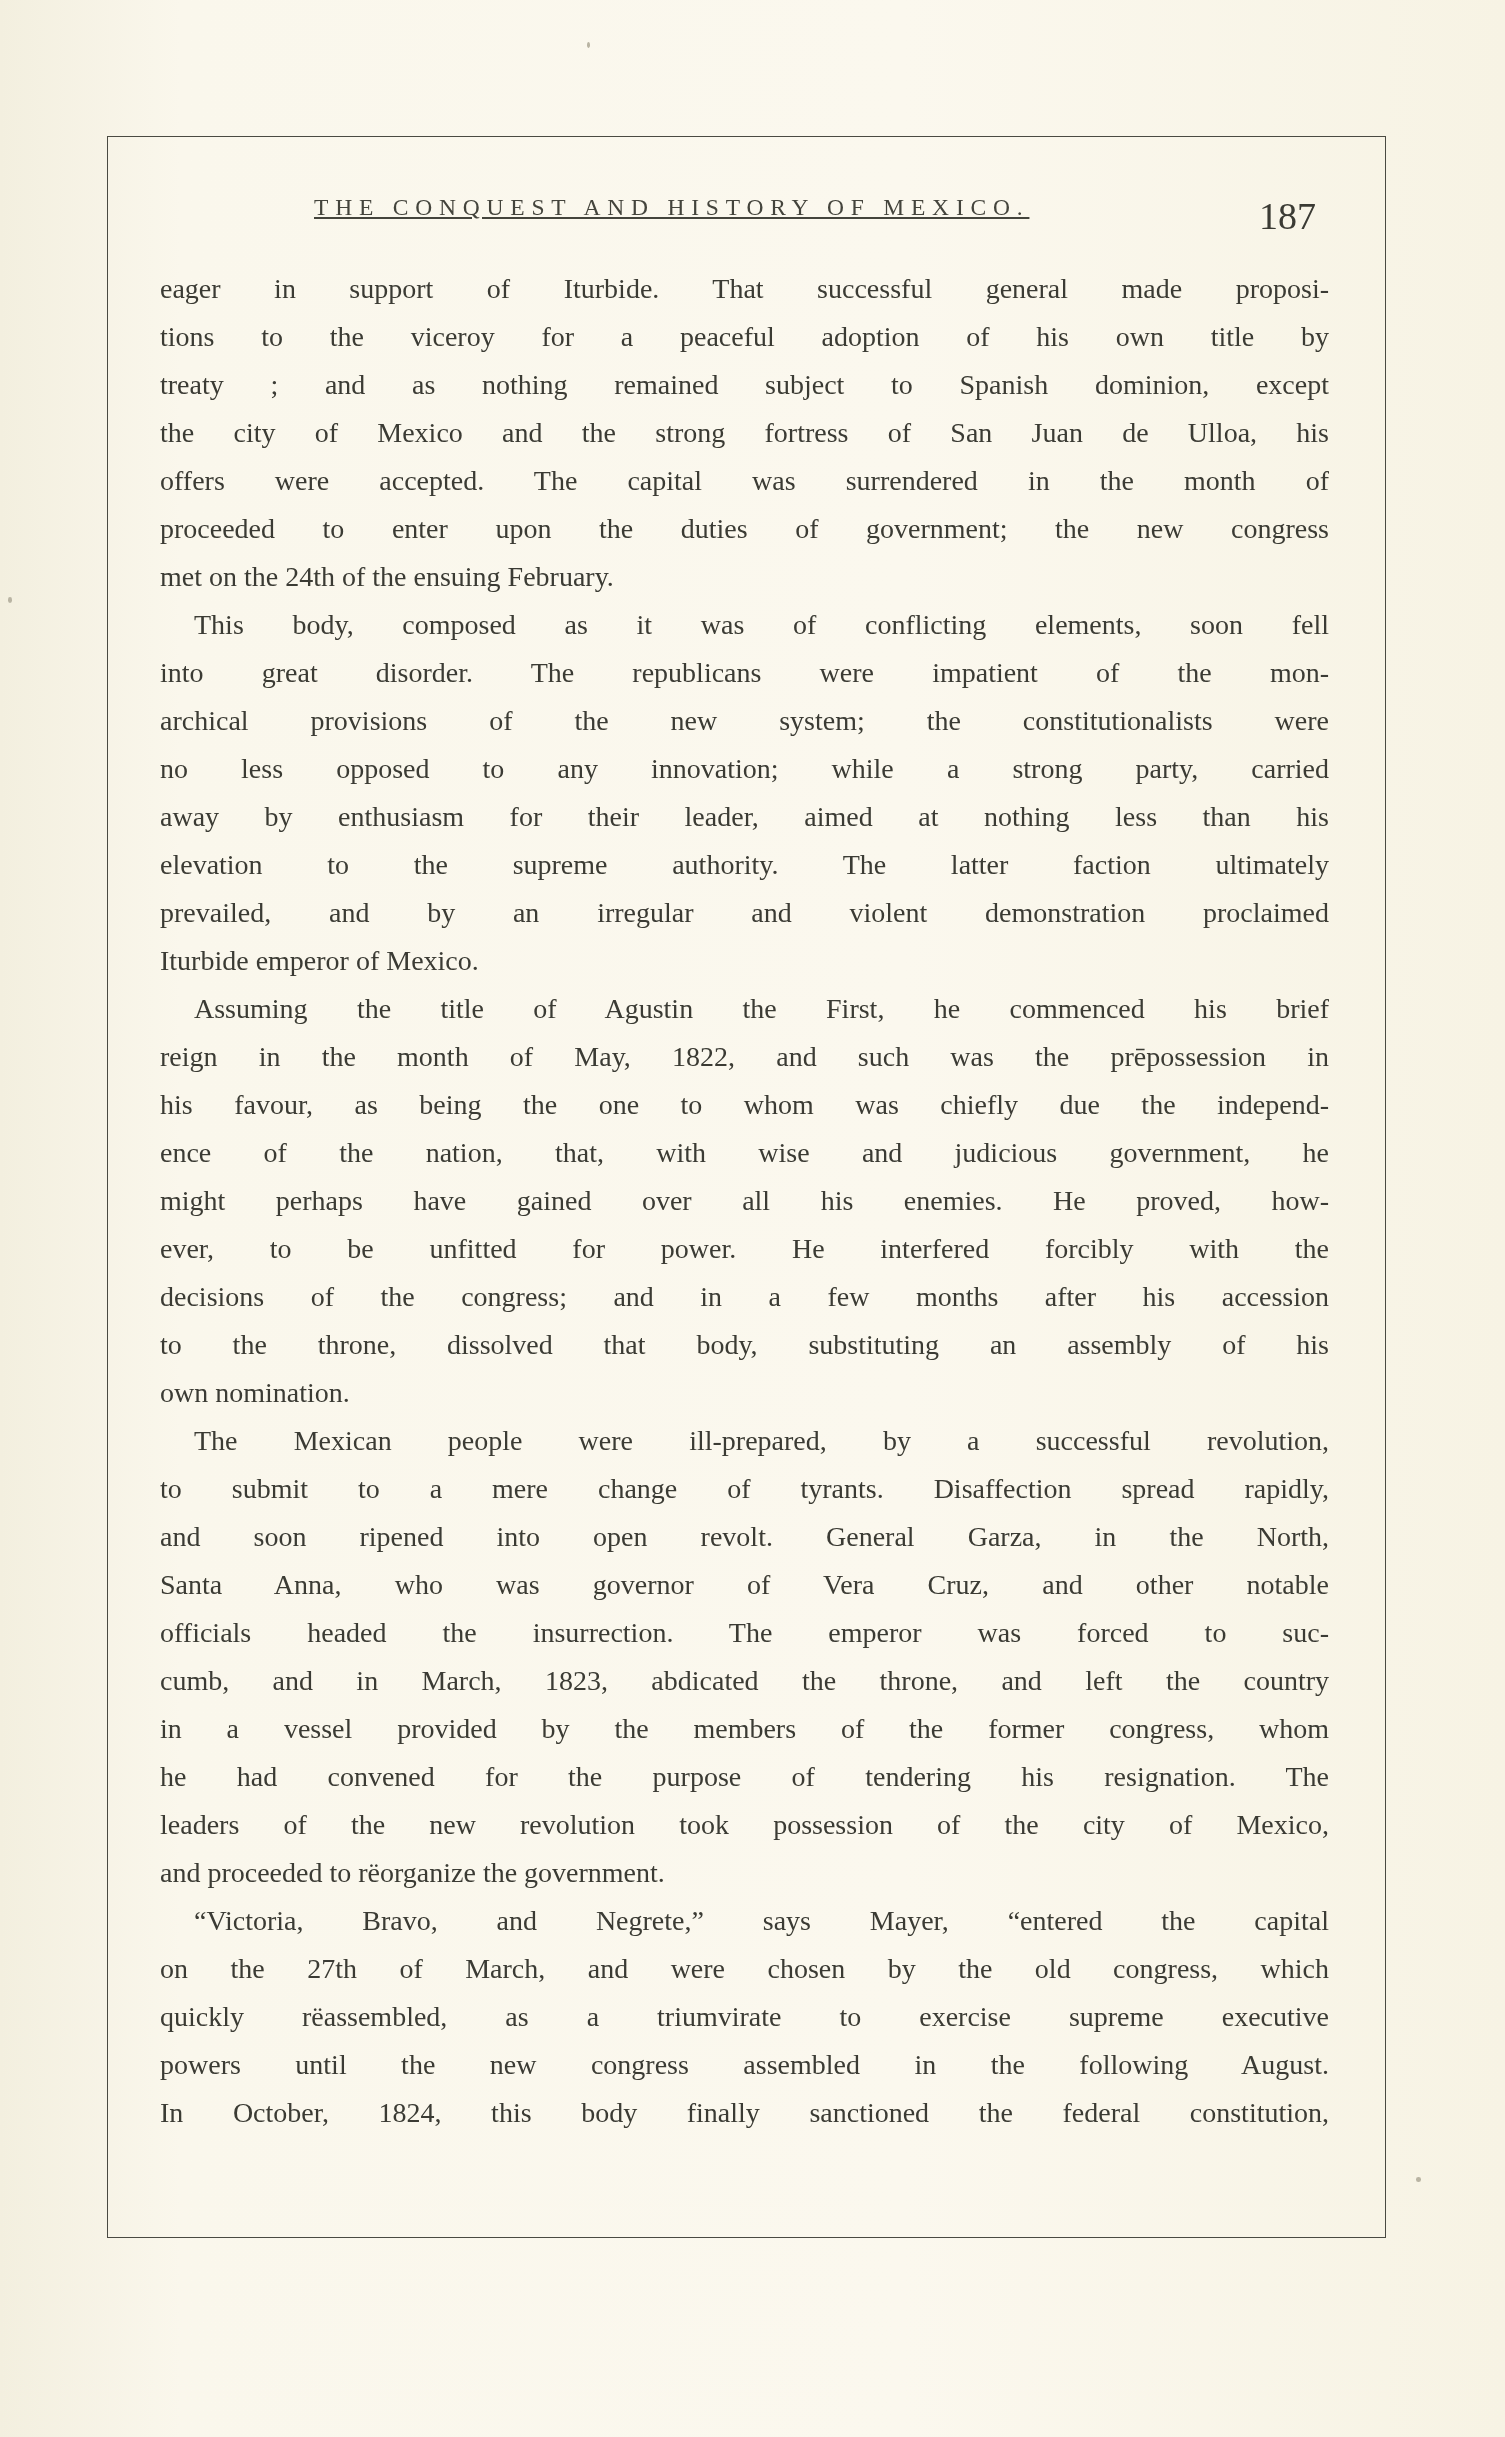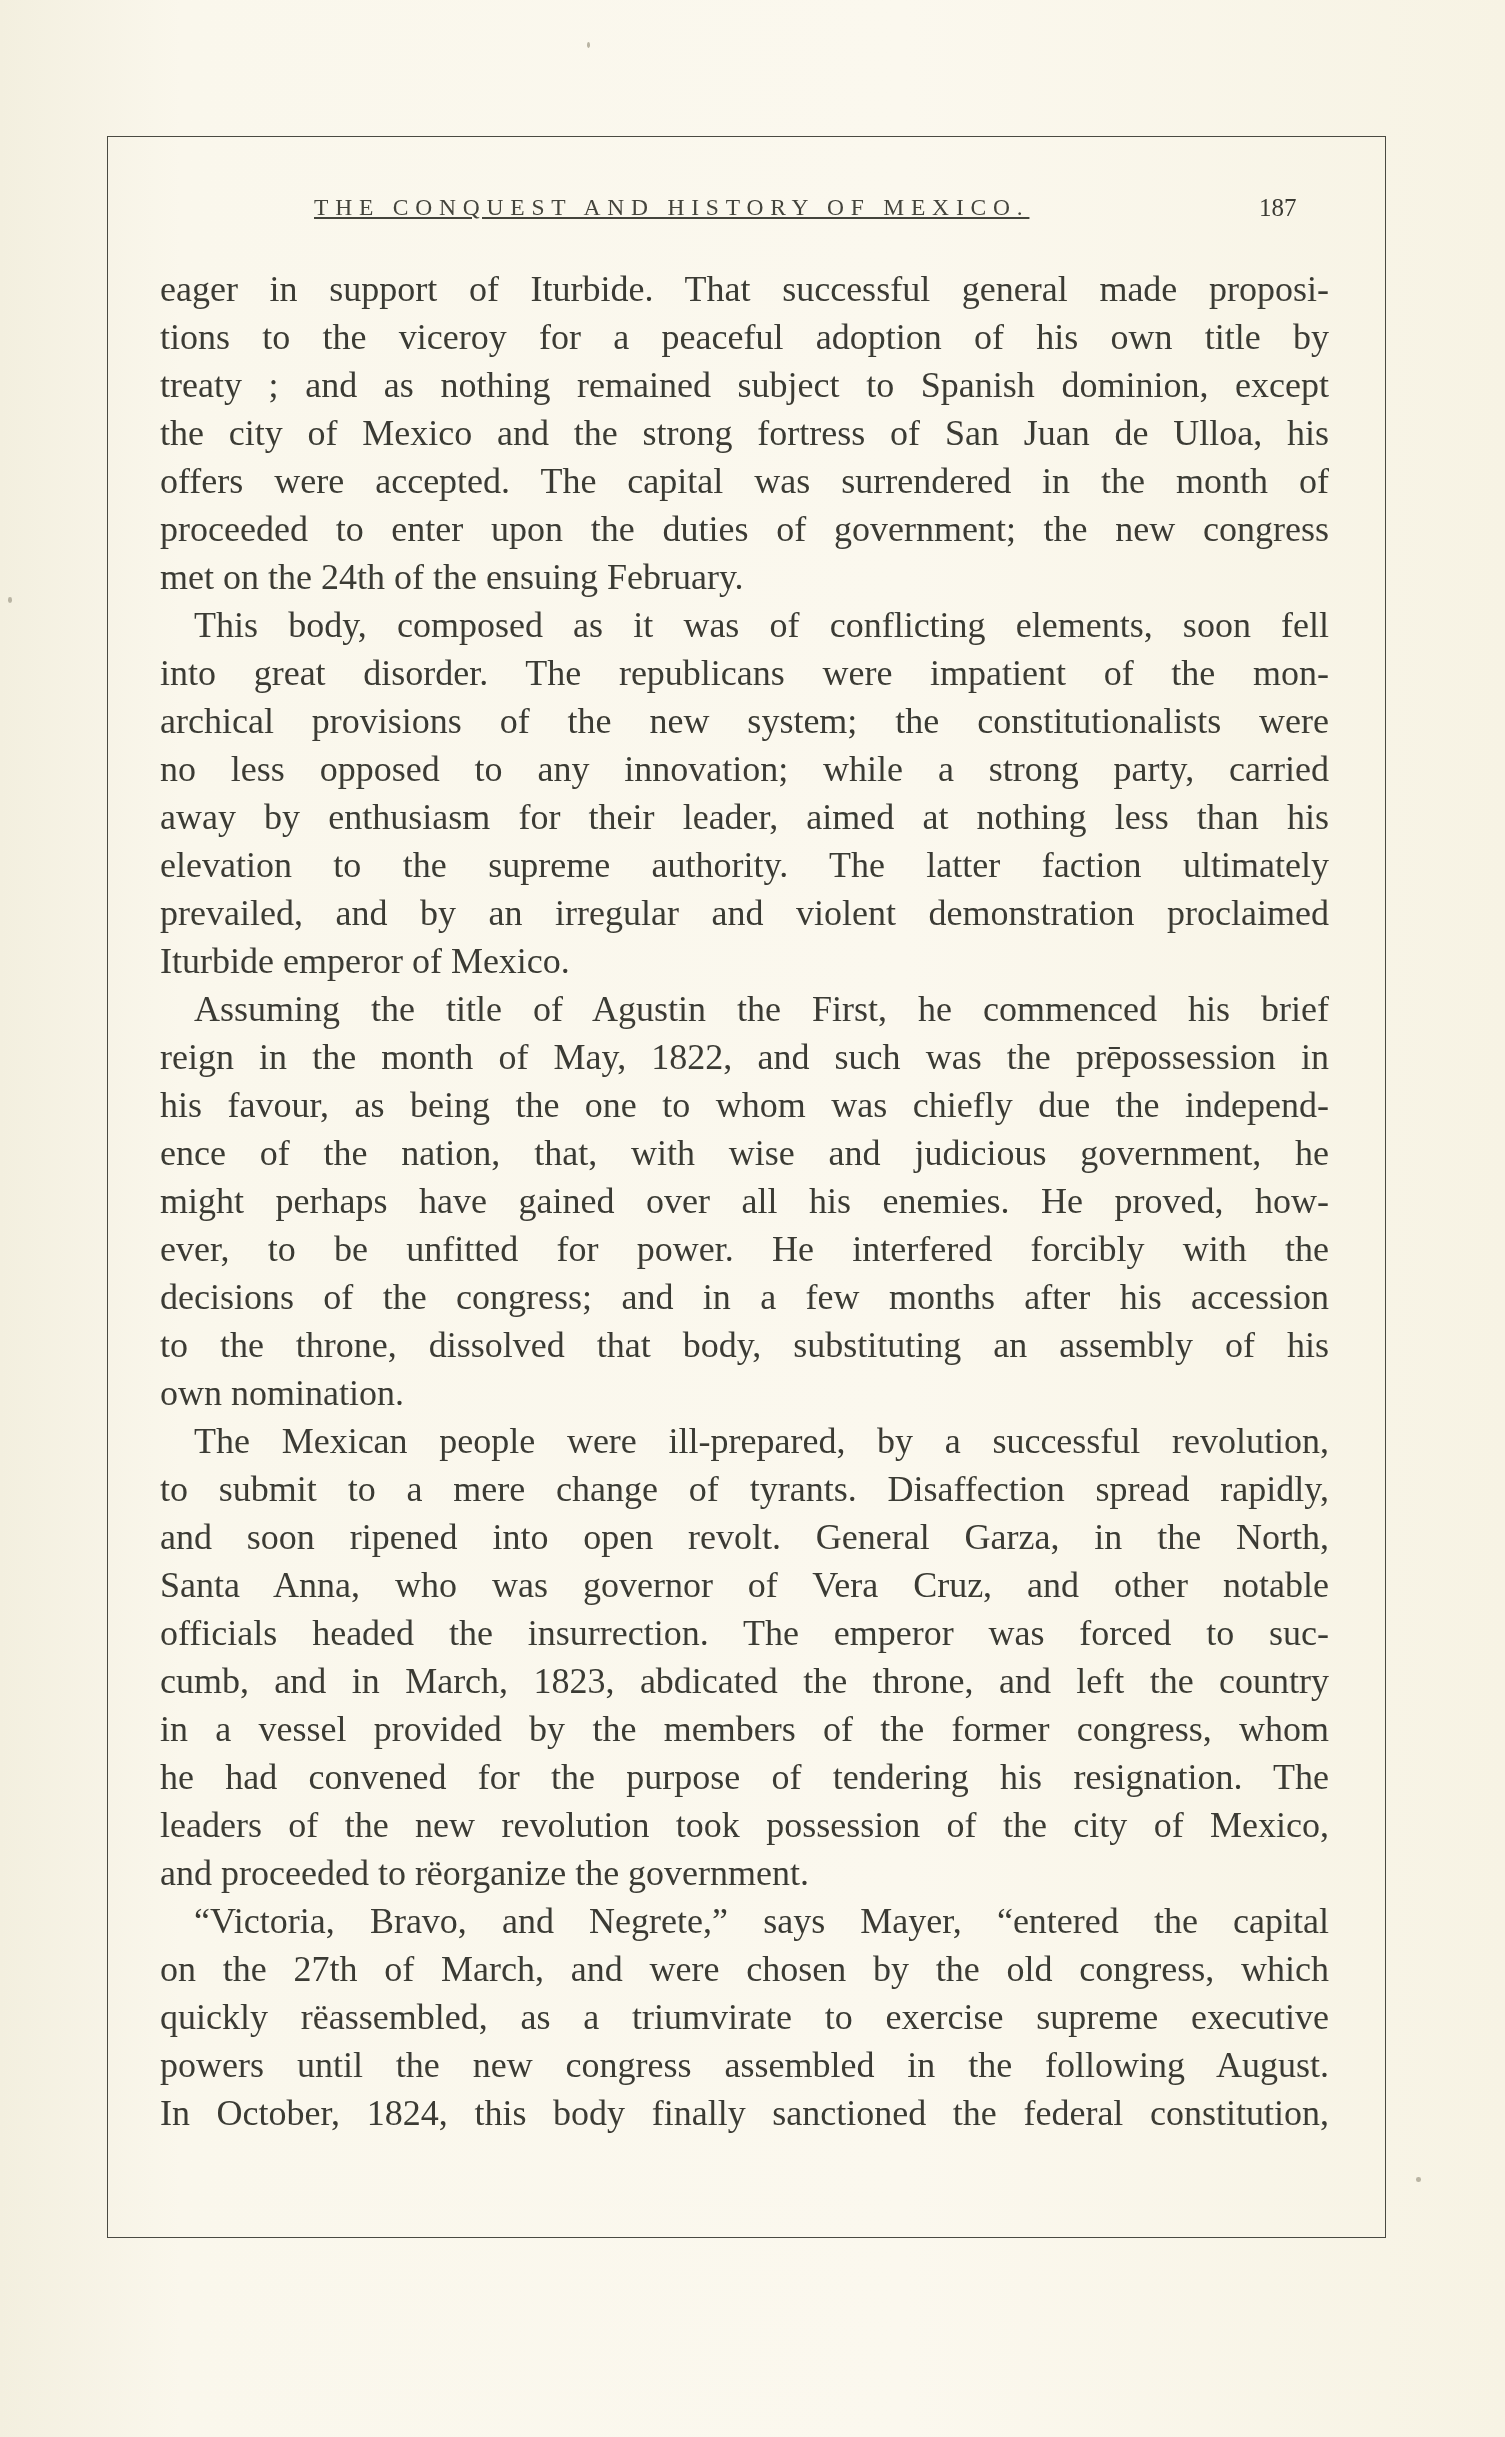--- a/index.html
+++ b/index.html
@@ -27,33 +27,33 @@
       left: 314px; top: 194px;
       font-size: 23.5px;
       letter-spacing: 6.8px;
       white-space: nowrap;
       color: #44443c;
       text-decoration: underline;
     }
     .page-number {
       position: absolute;
       left: 1259px; top: 194px;
-      font-size: 25px;
+      font-size: 38px;
       color: #3b3b34;
     }
     .body-text {
       position: absolute;
       left: 160px; top: 265px;
       width: 1169px;
     }
     .line {
       display: block;
       height: 48px;
       line-height: 48px;
-      font-size: 36px;
+      font-size: 28px;
       white-space: nowrap;
       text-align: justify;
       text-align-last: justify;
       overflow: hidden;
     }
     .line.indent { padding-left: 34px; }
     .line.last { text-align-last: left; }
     .speck { position: absolute; border-radius: 50%; background: #b9b4a3; }
   </style>
 </head>

